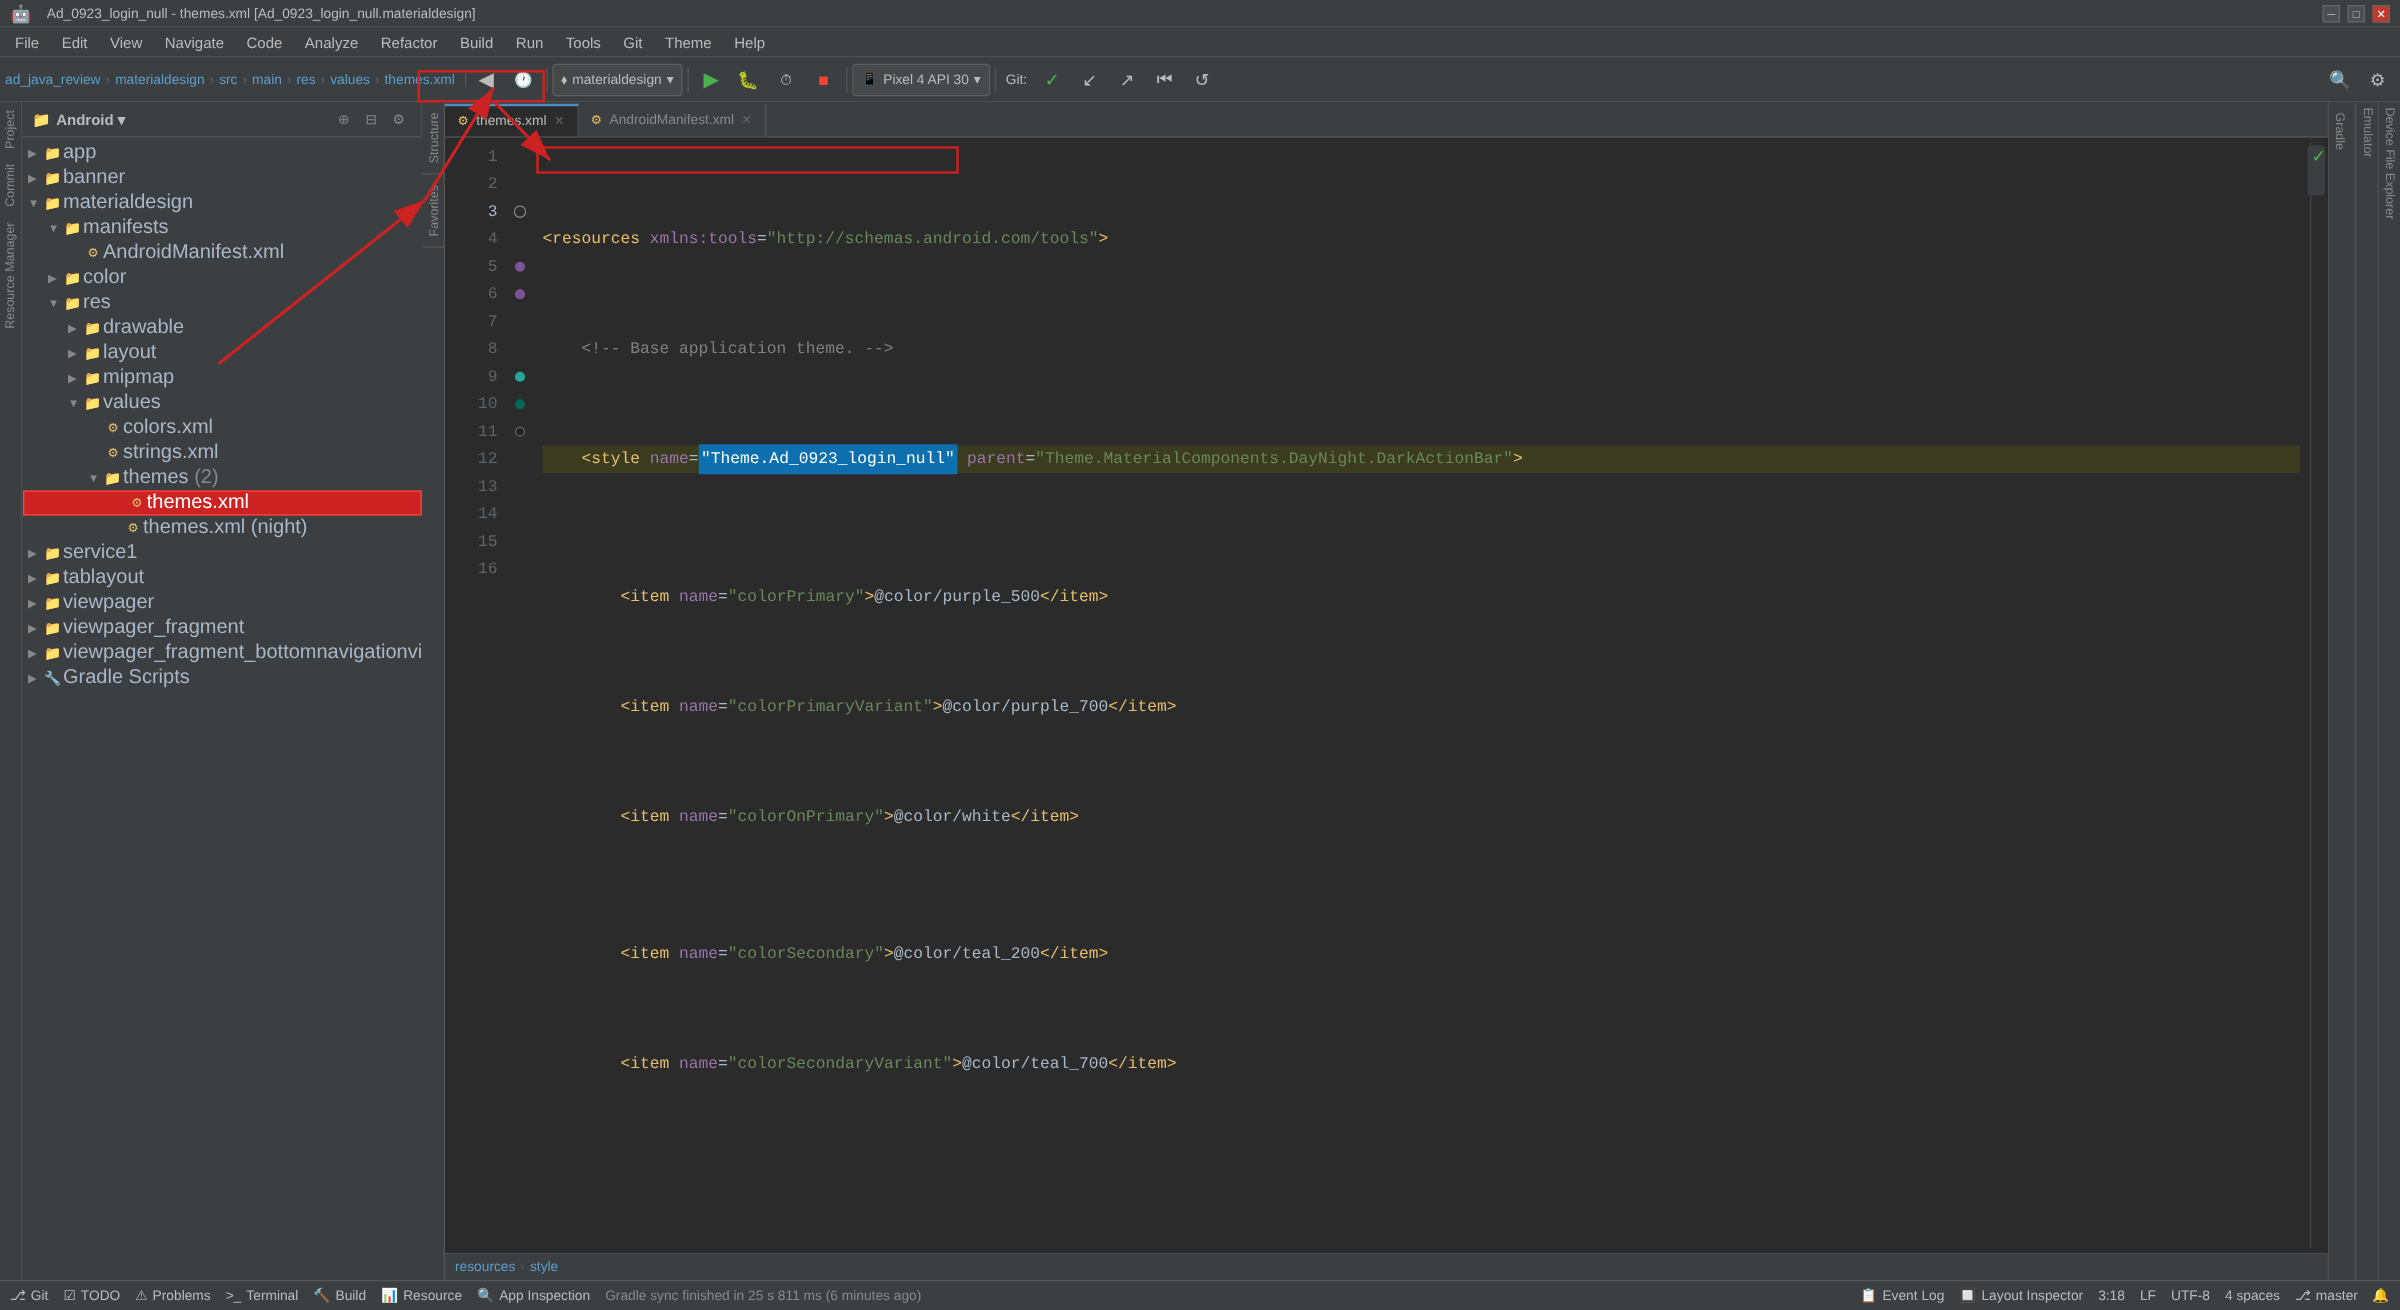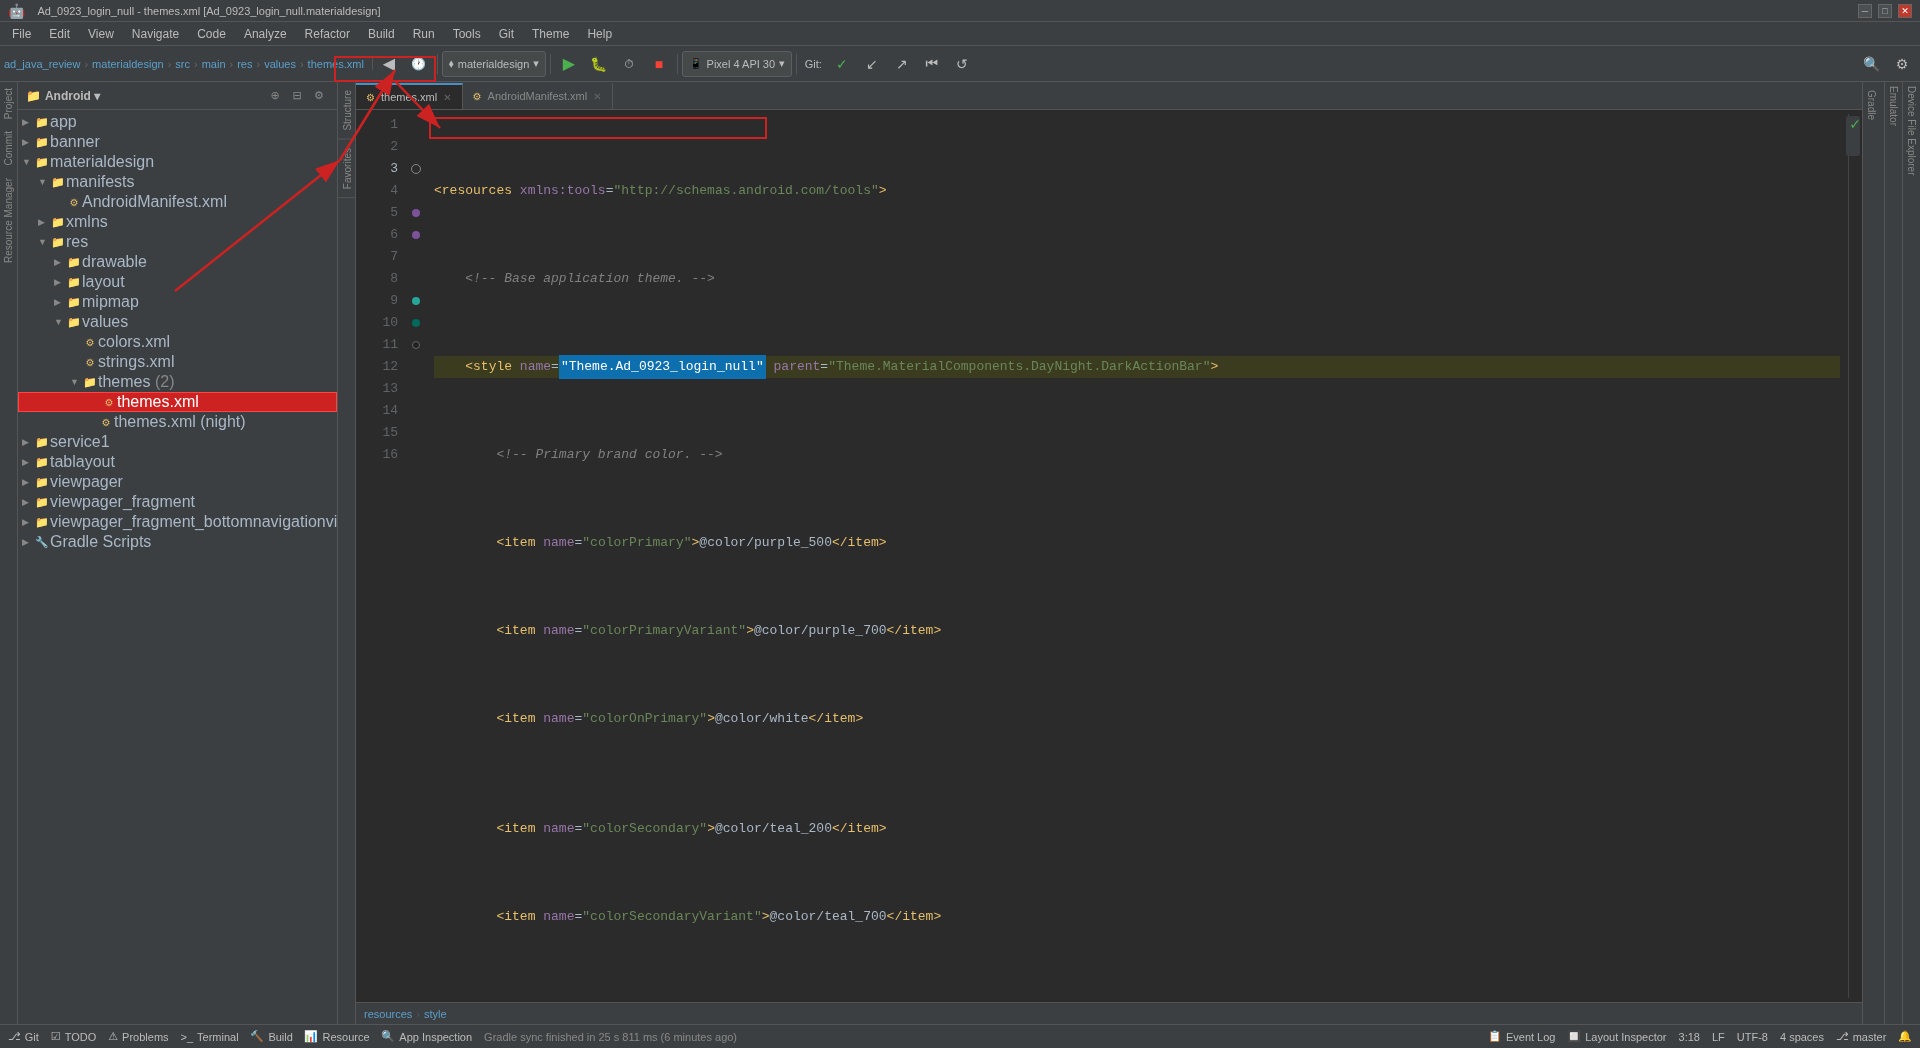--- a/index.html
+++ b/index.html
@@ -218,21 +218,21 @@
       padding: 0 8px;
       white-space: pre;
     }
     .code-line { height: 22px; display: flex; align-items: center; }
     .code-line.highlighted-line { background: #3b3b20; }
 
     
     .syn-tag { color: #e8bf6a; }
     .syn-attr { color: #9876aa; }
     .syn-value { color: #6a8759; }
-    .syn-comment { color: #808080; font-style: italic; }
+    .syn-comment { color: #808080; }
     .syn-bracket { color: #e8bf6a; }
     .syn-text { color: #a9b7c6; }
 
     
     .code-gutter {
       width: 20px;
       flex-shrink: 0;
       display: flex;
       flex-direction: column;
     }
@@ -500,21 +500,21 @@
         <div class="tree-indent" style="width:36px;"></div>
         <div class="tree-arrow" style="visibility:hidden;">▶</div>
         <div class="tree-icon" style="color:#e8bf6a;font-size:10px;">⚙</div>
         <span class="tree-label xml-file">AndroidManifest.xml</span>
       </div>
 
       <div class="tree-item">
         <div class="tree-indent" style="width:20px;"></div>
         <div class="tree-arrow">▶</div>
         <div class="tree-icon">📁</div>
-        <span class="tree-label folder">xmlns</span>
+        <span class="tree-label folder">color</span>
       </div>
 
       <div class="tree-item">
         <div class="tree-indent" style="width:20px;"></div>
         <div class="tree-arrow">▼</div>
         <div class="tree-icon">📁</div>
         <span class="tree-label folder">res</span>
       </div>
 
       <div class="tree-item">
@@ -704,23 +704,20 @@
         </div>
         
         <div class="code-line">
           <span class="syn-text">    </span><span class="syn-comment">&lt;!-- Base application theme. --&gt;</span>
         </div>
         
         <div class="code-line highlighted-line">
           <span class="syn-text">    </span><span class="syn-bracket">&lt;</span><span class="syn-tag">style</span><span class="syn-text"> </span><span class="syn-attr">name</span><span class="syn-text">=</span><span style="background:#0d6fad;color:#fff;padding:1px 2px;">"Theme.Ad_0923_login_null"</span><span class="syn-text"> </span><span class="syn-attr">parent</span><span class="syn-text">=</span><span class="syn-value">"Theme.MaterialComponents.DayNight.DarkActionBar"</span><span class="syn-bracket">&gt;</span>
         </div>
         
-        <div class="code-line">
-          <span class="syn-text">        </span><span class="syn-comment">&lt;!-- Primary brand color. --&gt;</span>
-        </div>
         
         <div class="code-line">
           <span class="syn-text">        </span><span class="syn-bracket">&lt;</span><span class="syn-tag">item</span><span class="syn-text"> </span><span class="syn-attr">name</span><span class="syn-text">=</span><span class="syn-value">"colorPrimary"</span><span class="syn-bracket">&gt;</span><span class="syn-text">@color/purple_500</span><span class="syn-bracket">&lt;/</span><span class="syn-tag">item</span><span class="syn-bracket">&gt;</span>
         </div>
         
         <div class="code-line">
           <span class="syn-text">        </span><span class="syn-bracket">&lt;</span><span class="syn-tag">item</span><span class="syn-text"> </span><span class="syn-attr">name</span><span class="syn-text">=</span><span class="syn-value">"colorPrimaryVariant"</span><span class="syn-bracket">&gt;</span><span class="syn-text">@color/purple_700</span><span class="syn-bracket">&lt;/</span><span class="syn-tag">item</span><span class="syn-bracket">&gt;</span>
         </div>
         
         <div class="code-line">

